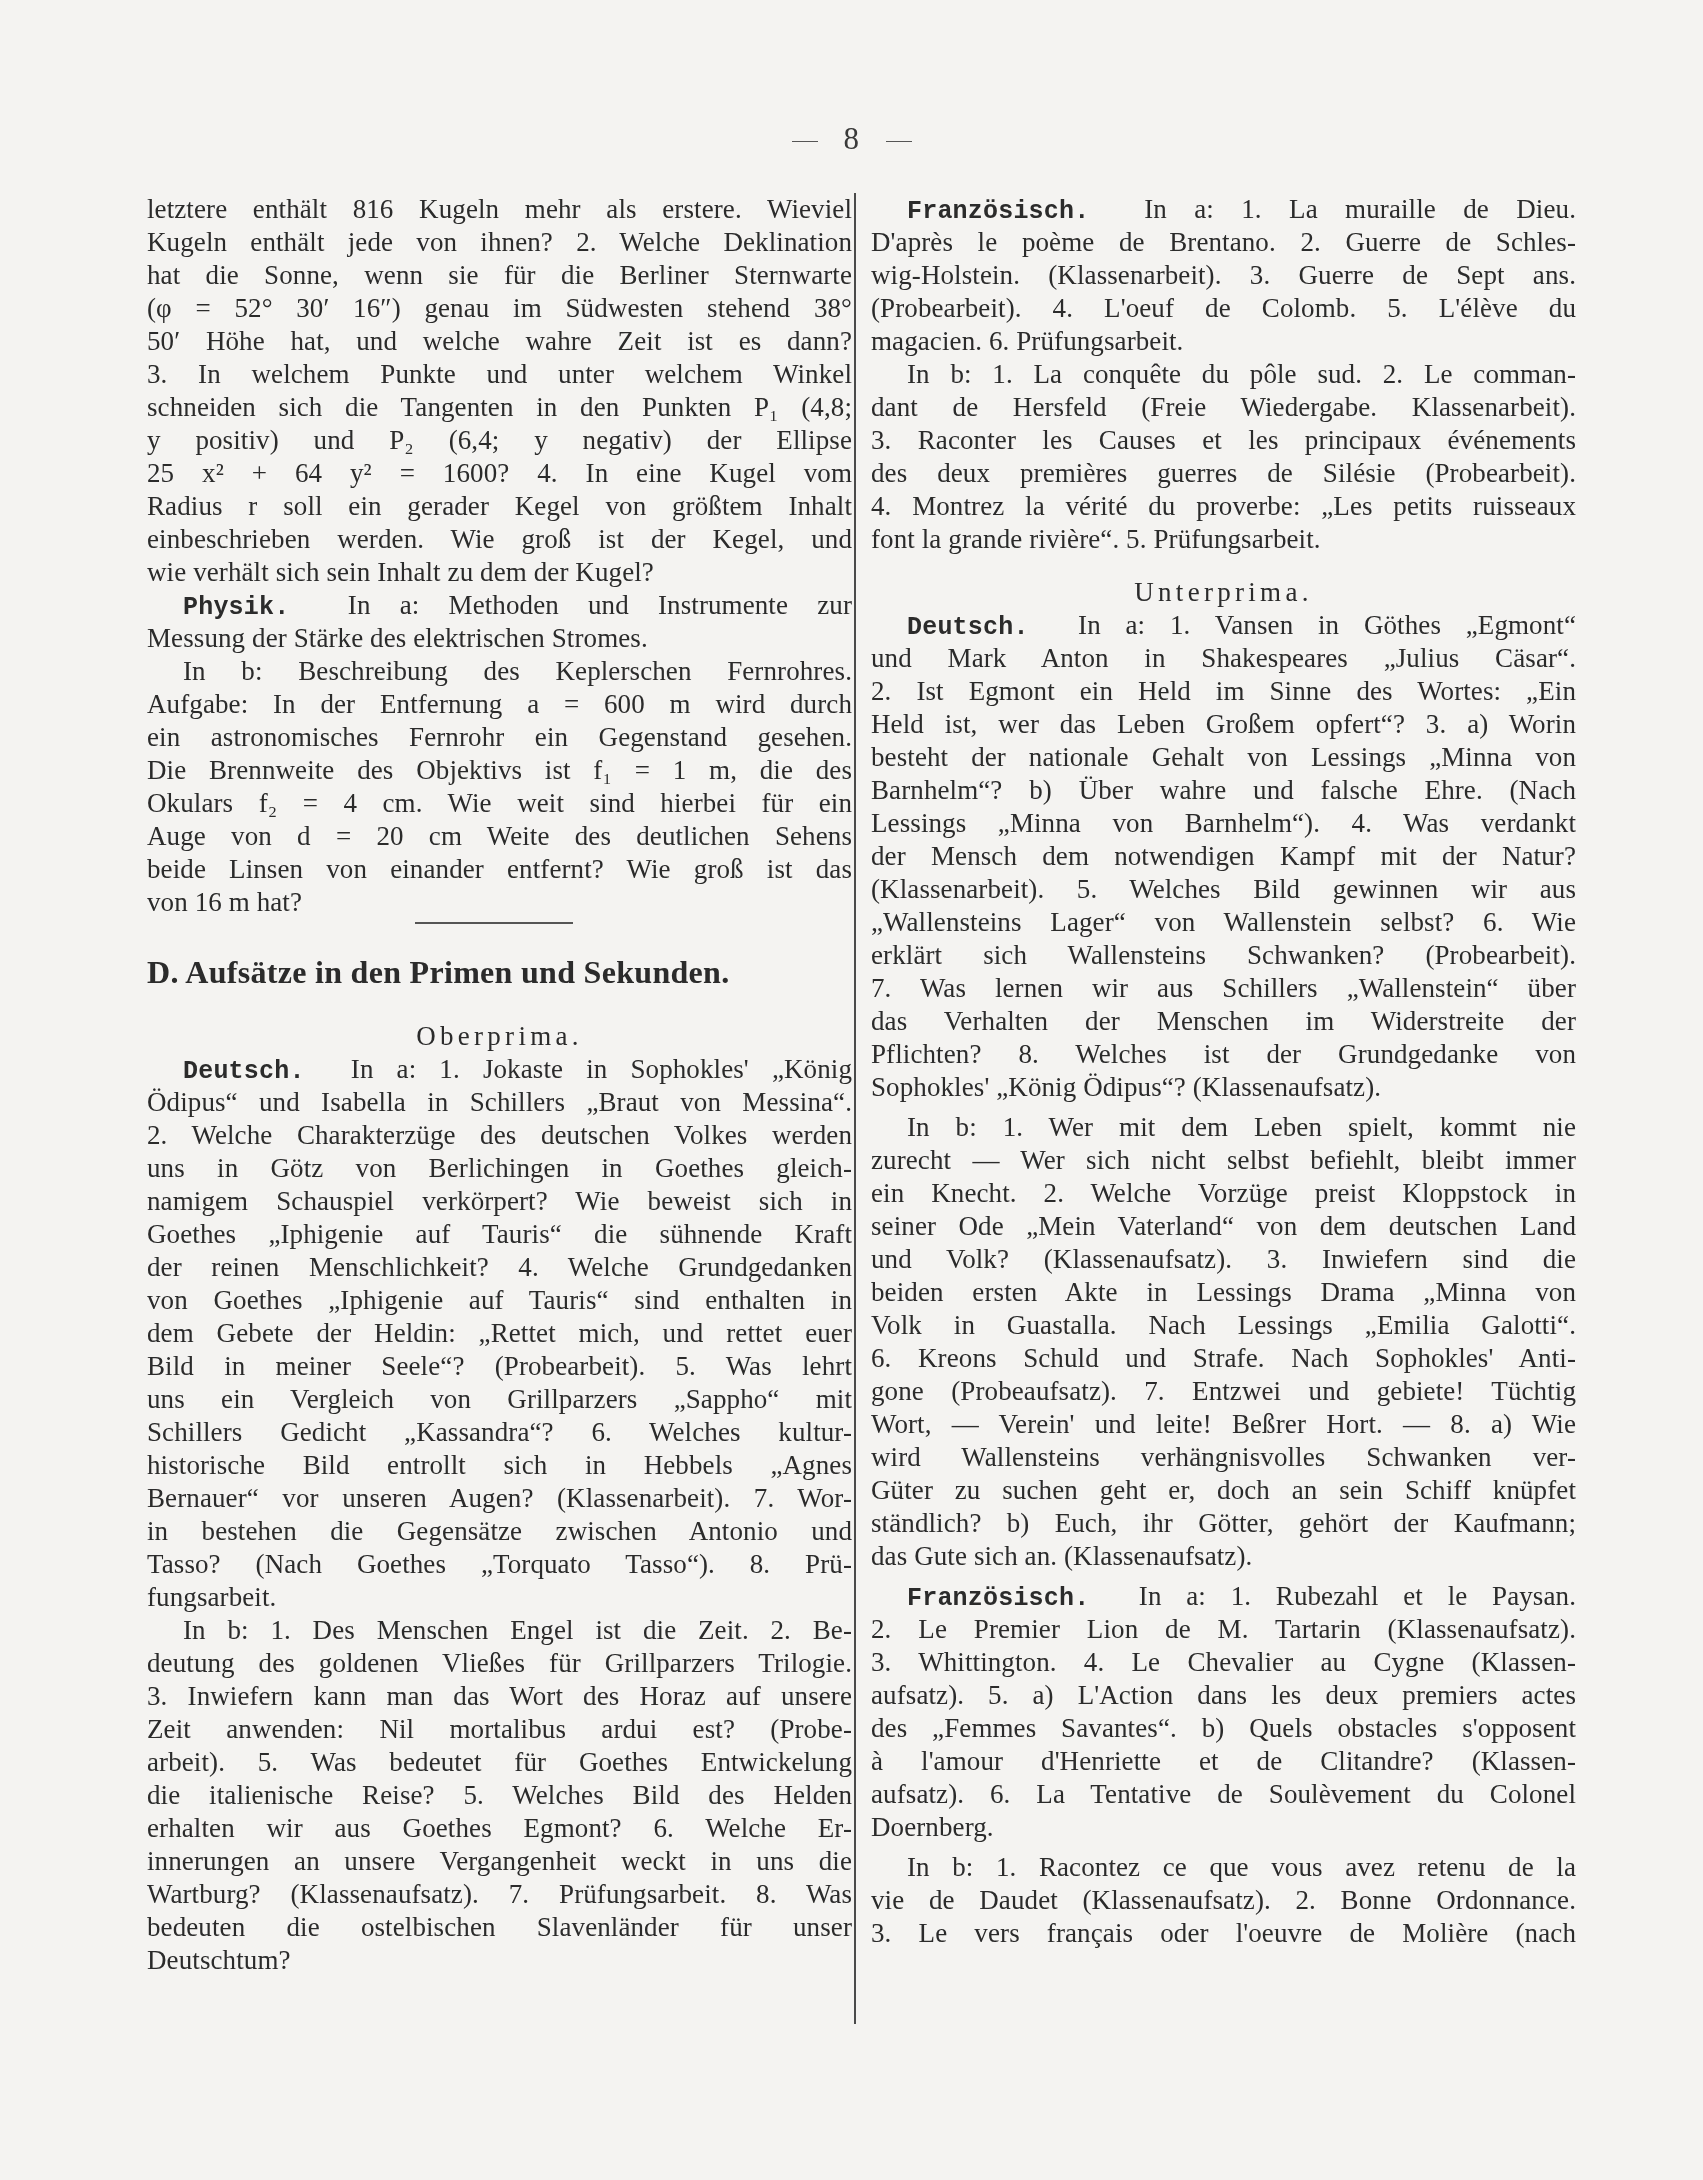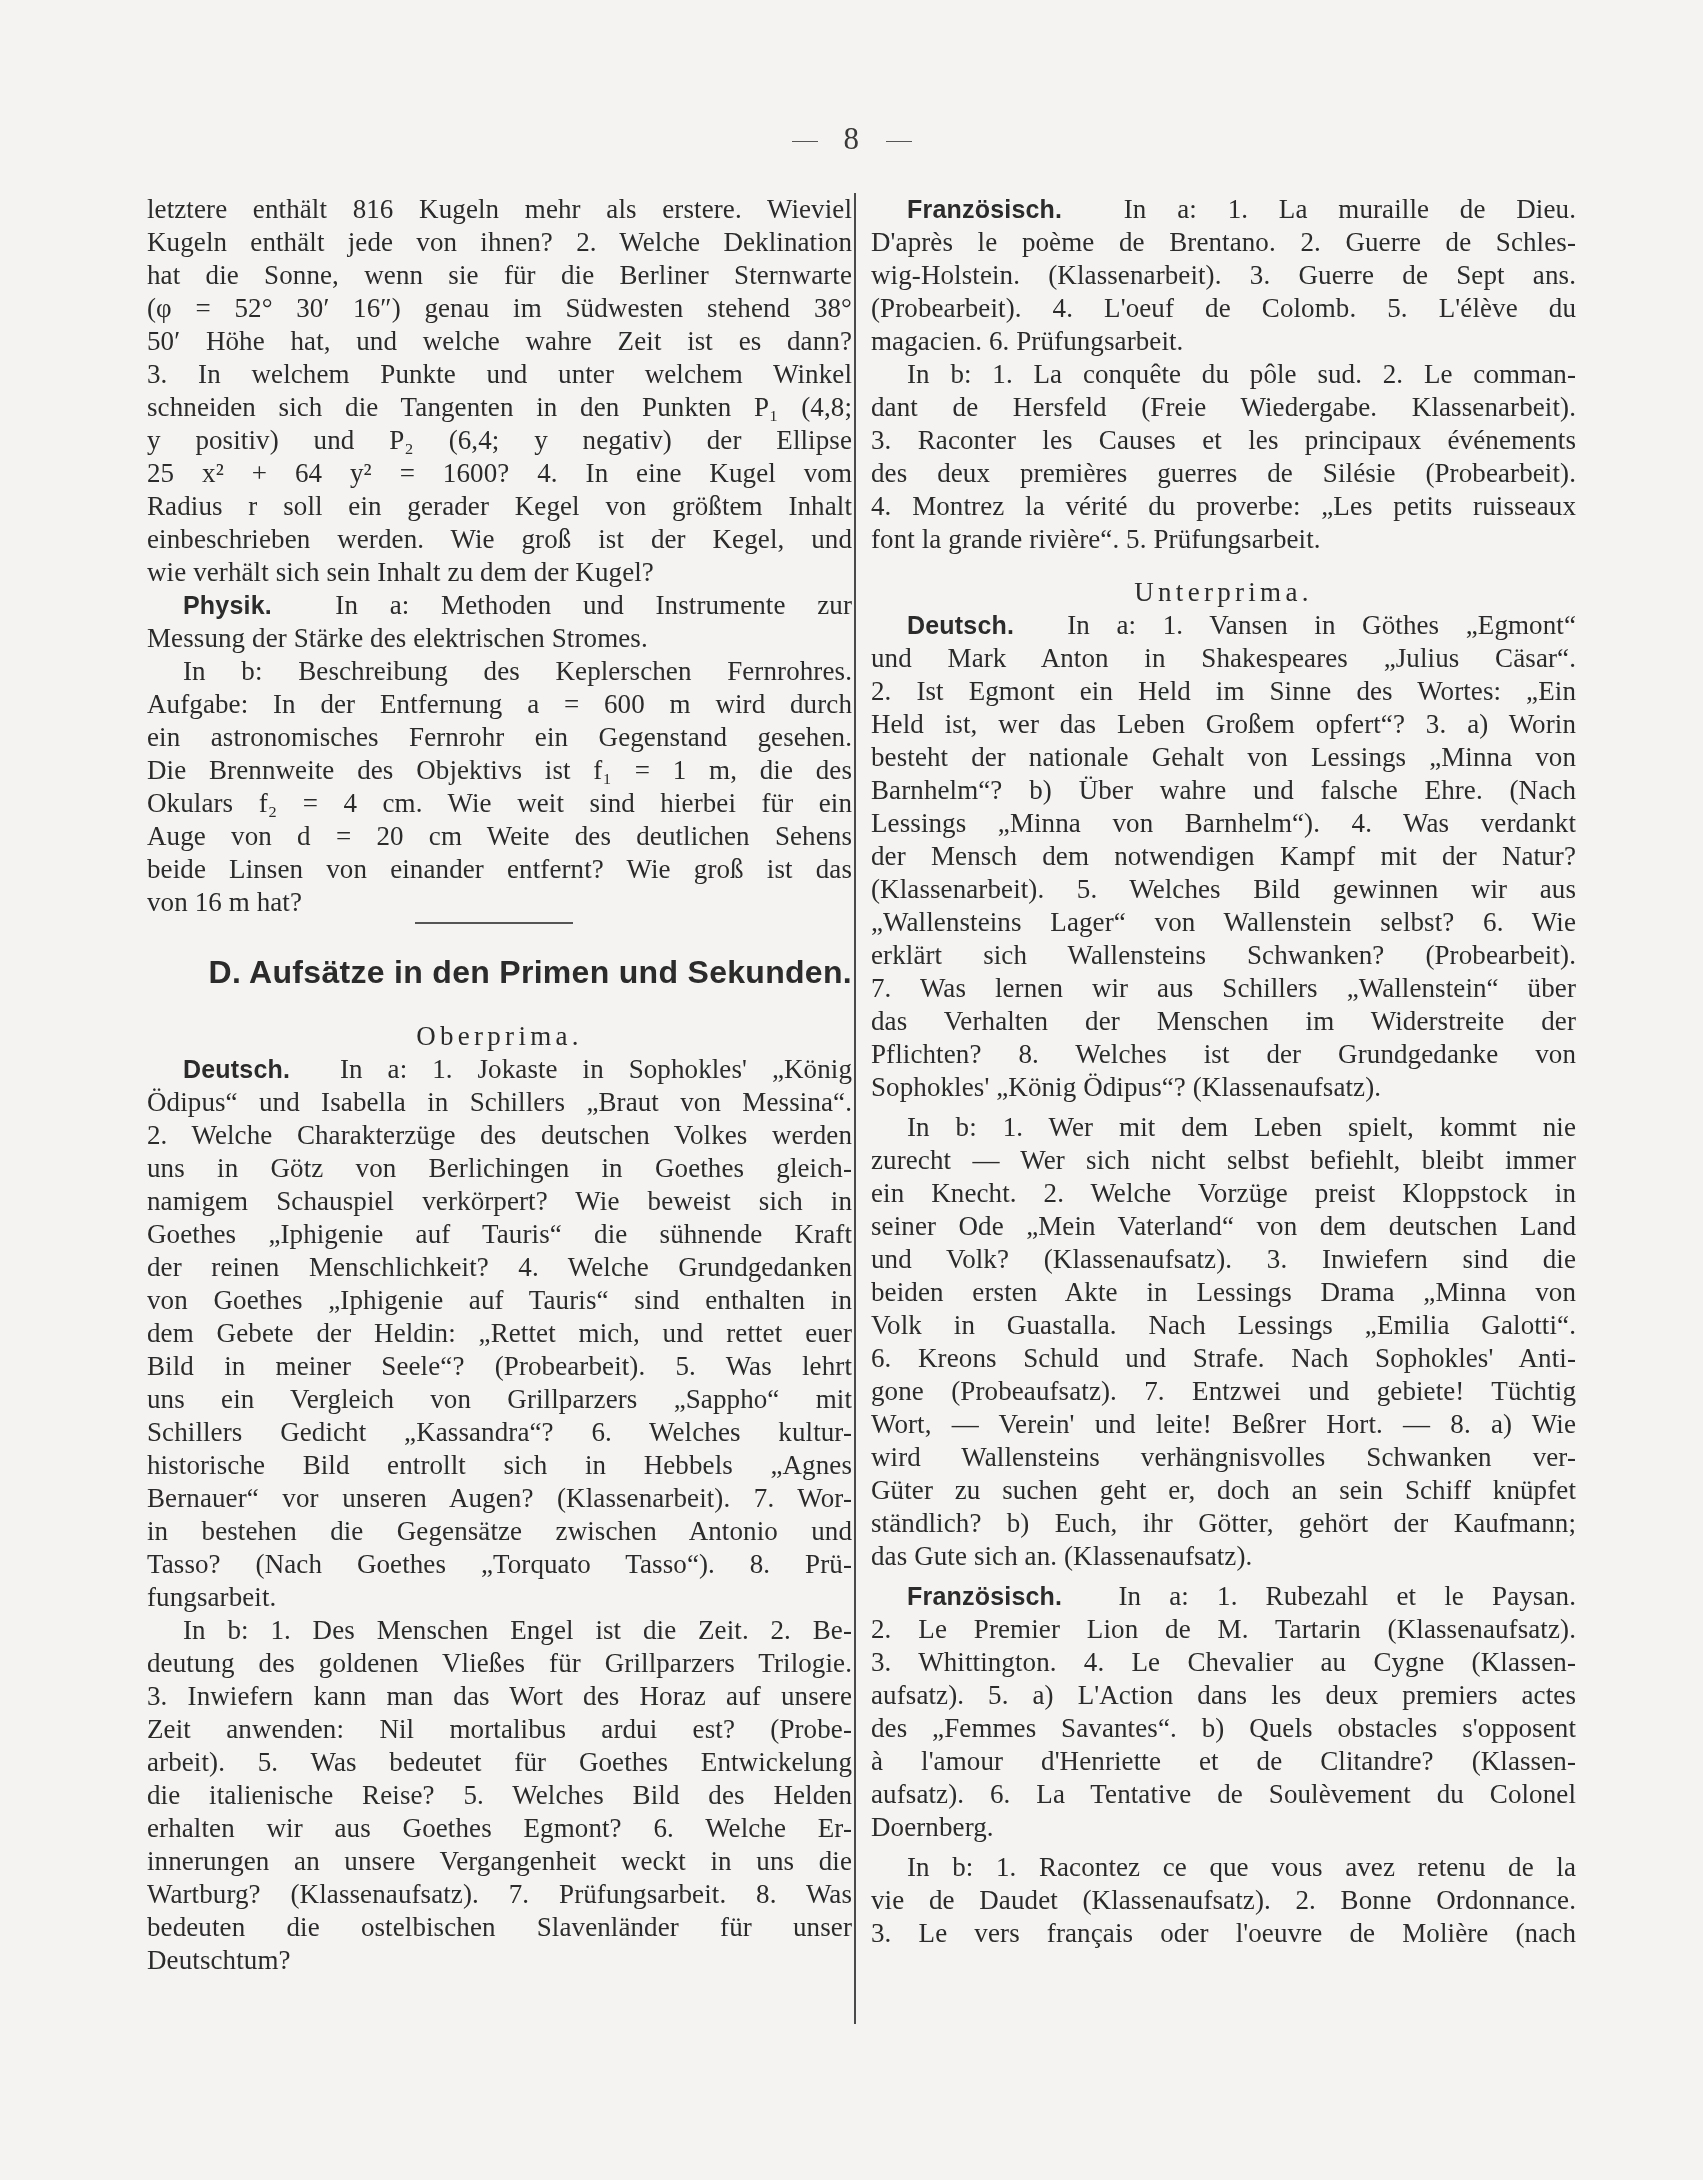--- a/index.html
+++ b/index.html
@@ -32,30 +32,30 @@
       font-size: 27px;
       text-align: justify;
       text-align-last: justify;
       white-space: nowrap;
       overflow: visible;
       letter-spacing: 0.1px;
     }
     .line.last { text-align-last: left; }
     .line.indent { padding-left: 36px; }
     .line.center { text-align: right; text-align-last: center; }
-    .bold { font-weight: bold; font-family: Liberation Sans, sans-serif; font-size: 25px; letter-spacing: 0.2px; }
+    .bold { font-weight: bold; font-family: Liberation Mono, monospace; font-size: 25px; letter-spacing: 0.2px; }
     .spaced { letter-spacing: 4.3px; }
     .gap-sm { height: 6.8px; }
     .gap-md { height: 20.4px; }
     .short-rule {
       width: 158px; height: 1.7px; background: #555; margin: 3.4px 0 0 268px;
     }
     .section-heading {
-      display: block; text-align: right;
-      font-family: Liberation Sans, sans-serif;
+      display: block; text-align: left;
+      font-family: Liberation Serif, serif;
       font-weight: bold; font-size: 32px; line-height: 43px; height: 43px;
       letter-spacing: 0.3px;
     }
   </style>
 </head>
 <body>
 
 <div class="page-number">
   <span class="dash"></span><span>8</span><span class="dash"></span>
 </div>

